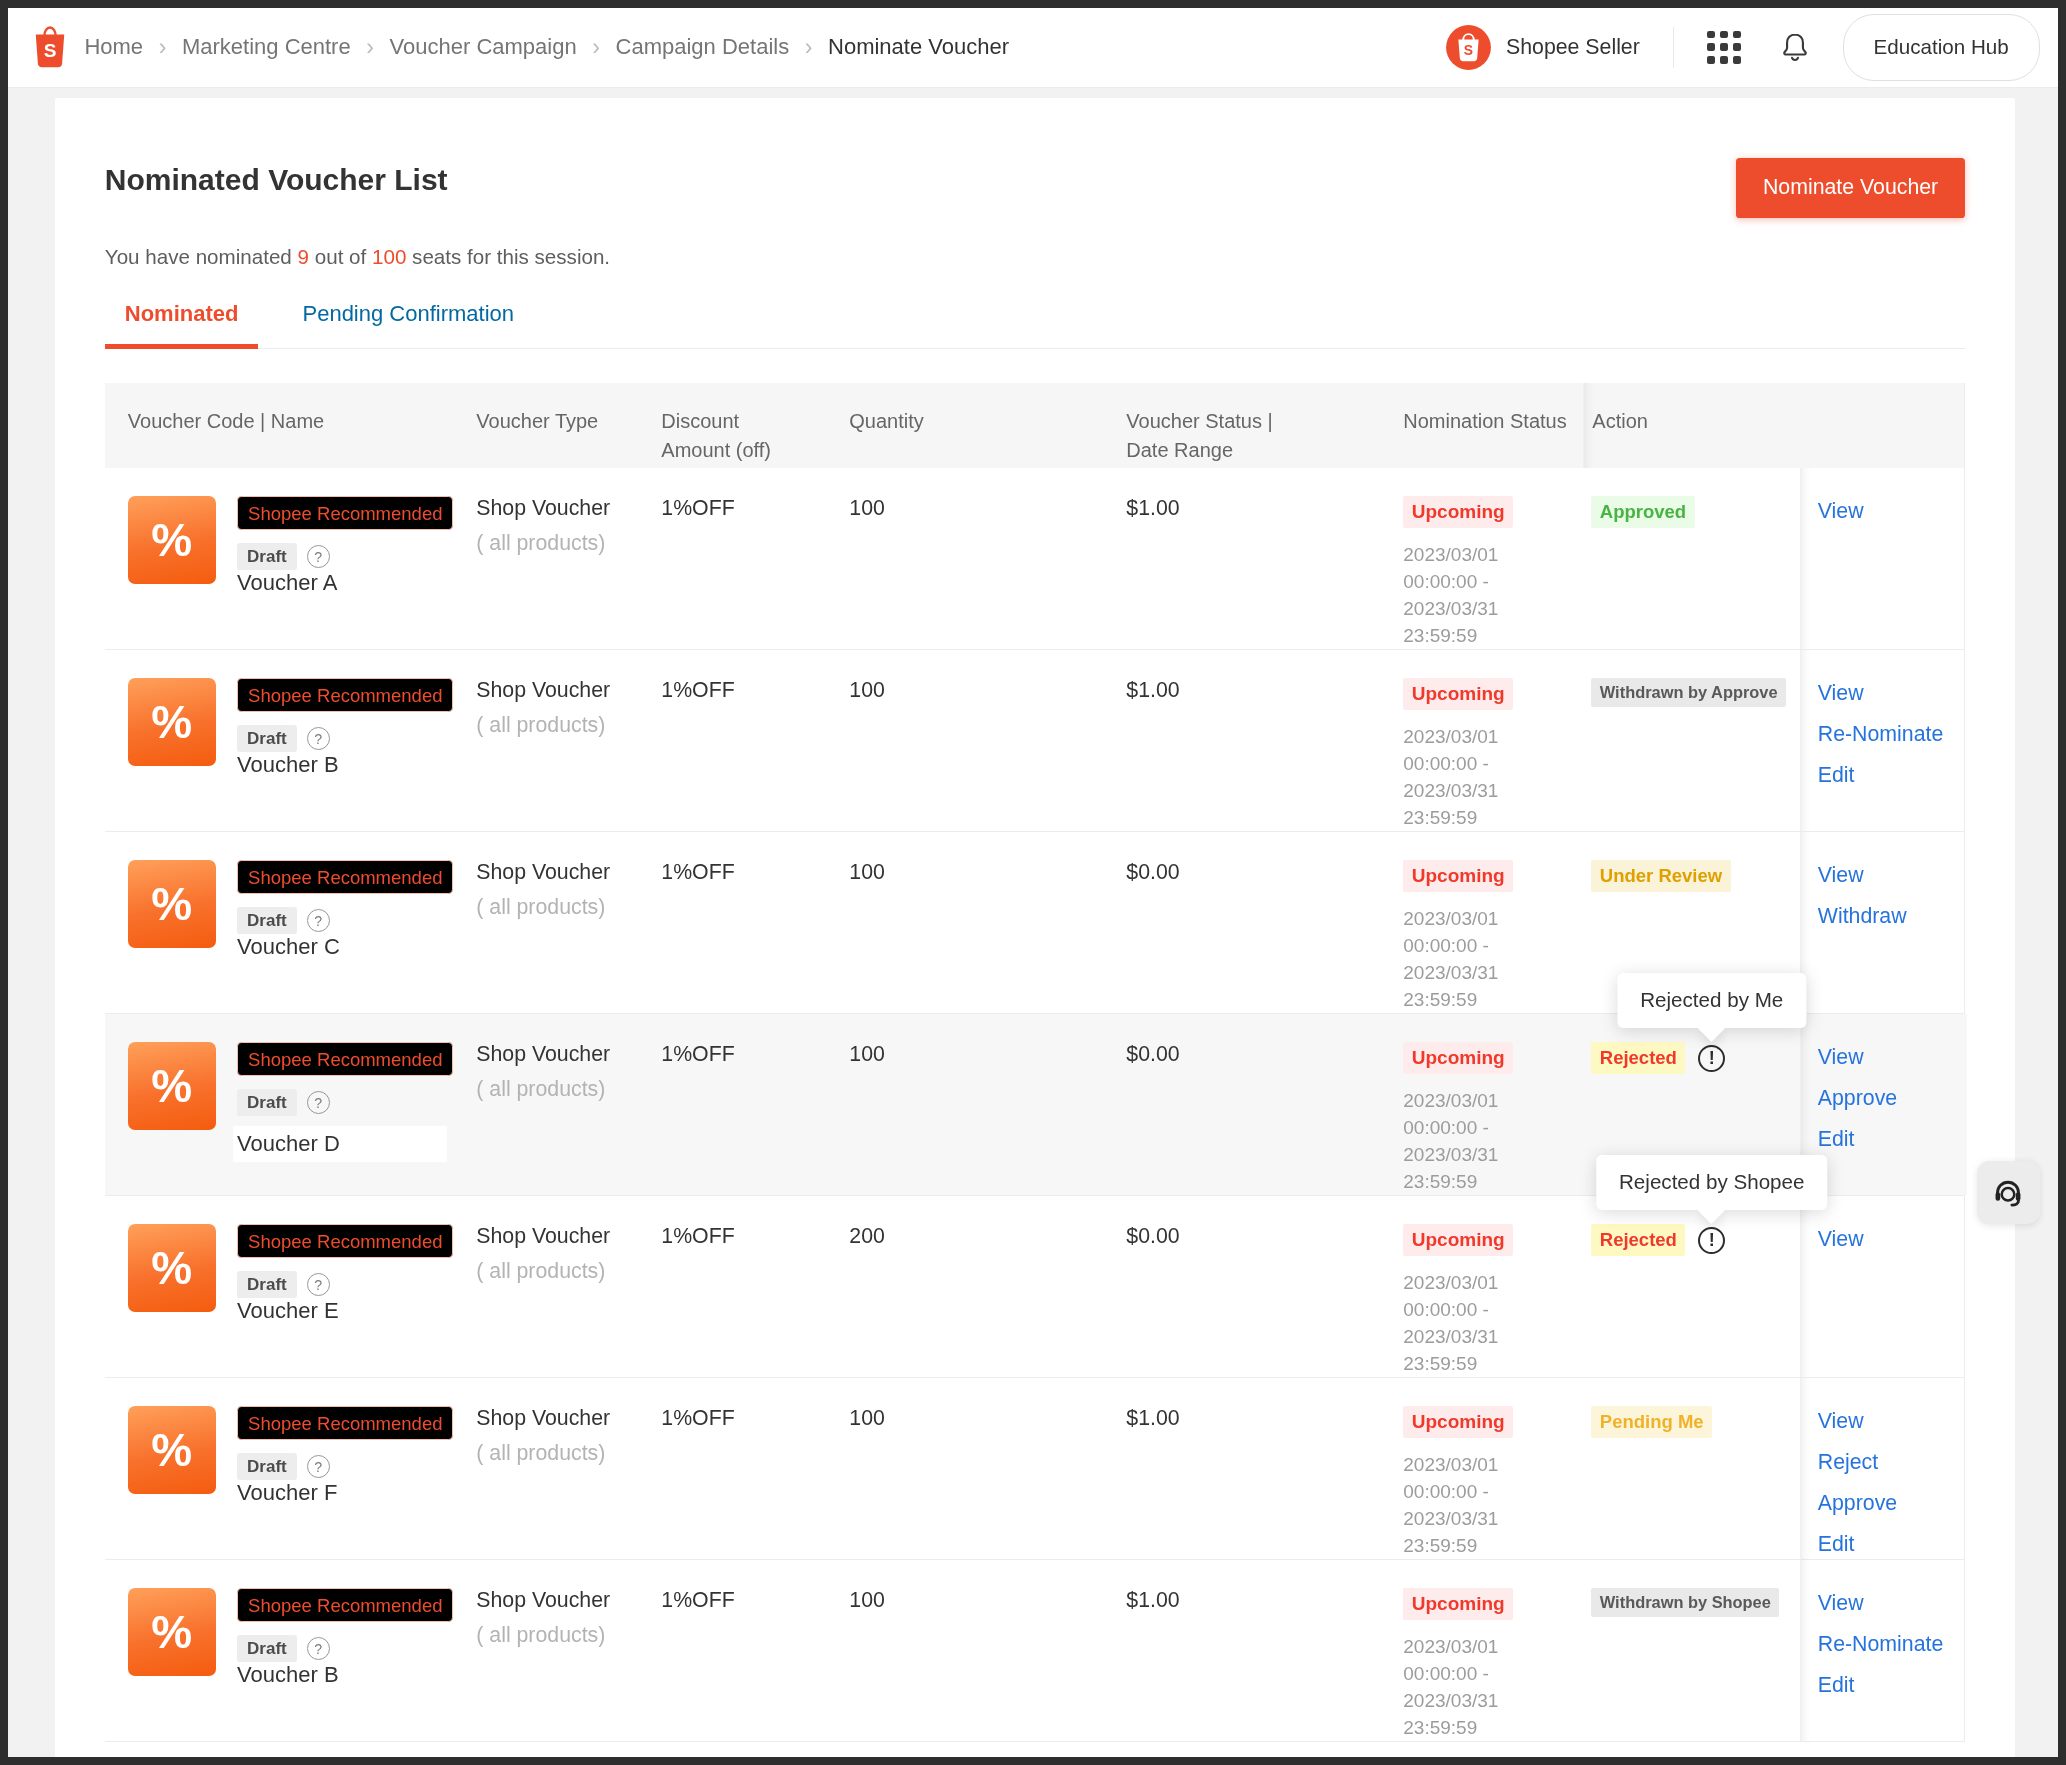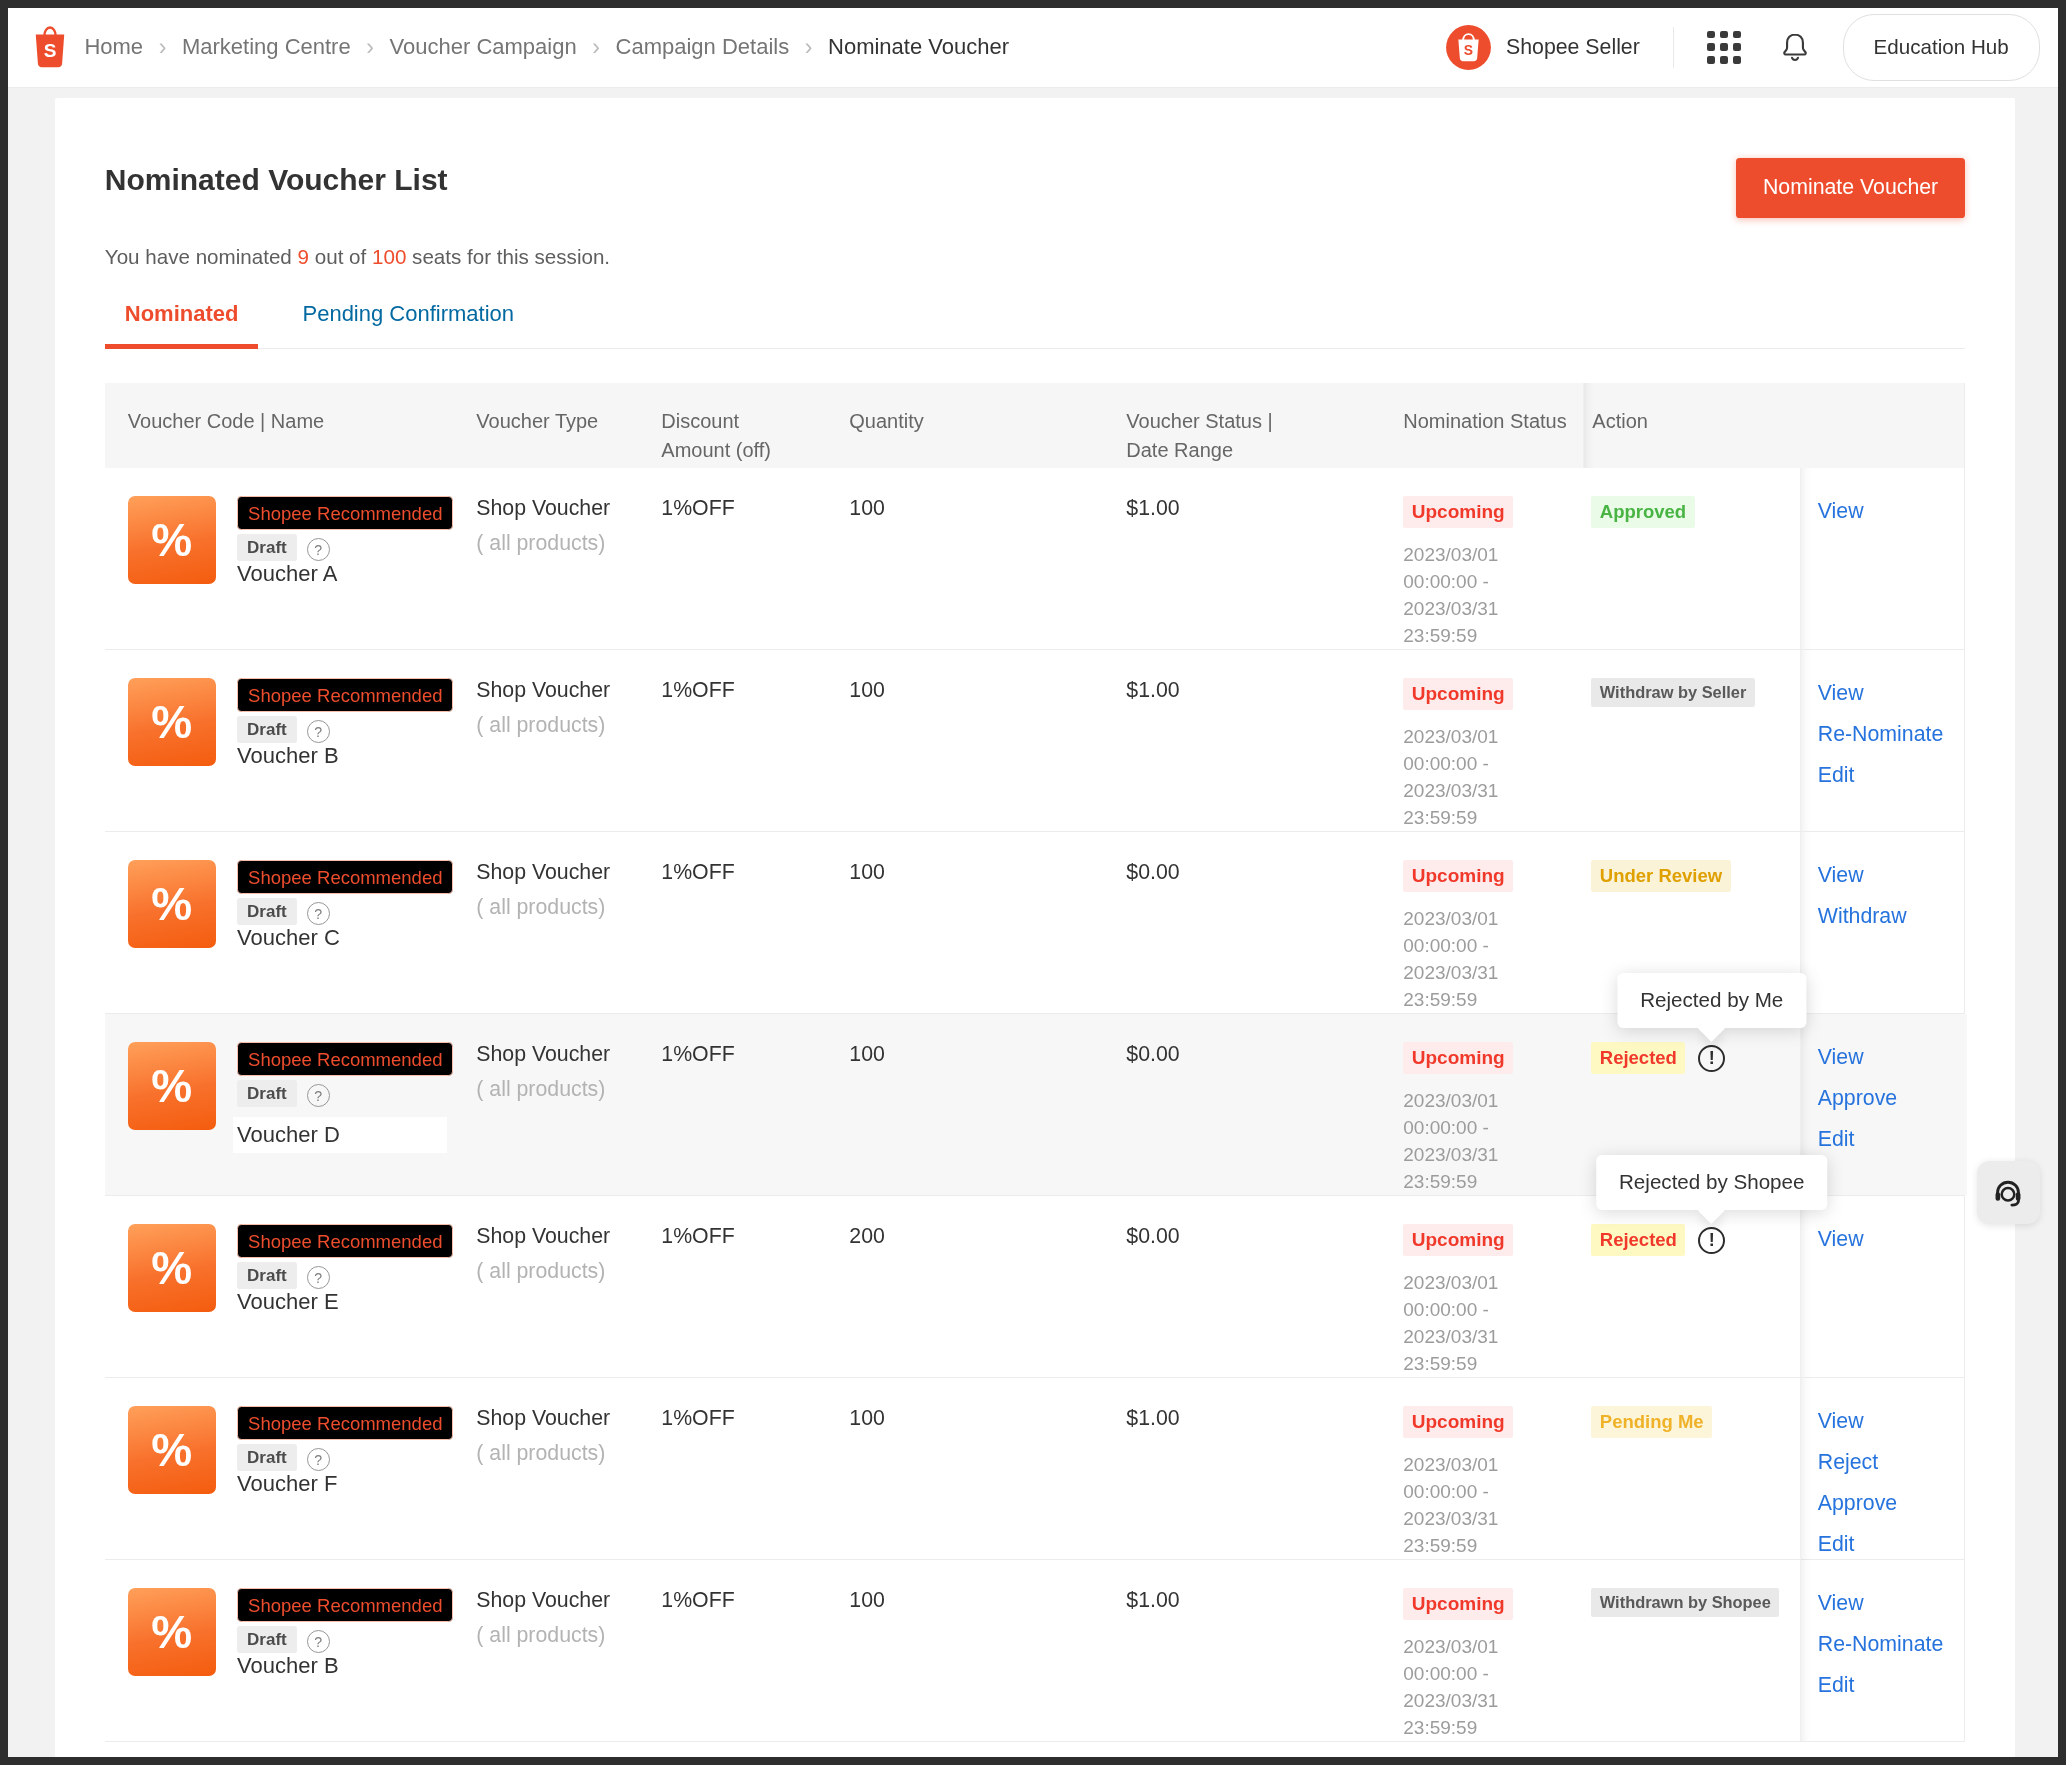--- a/index.html
+++ b/index.html
@@ -75,21 +75,21 @@
     width:88px; height:88px; border-radius:7.1px; flex:0 0 88px;
     background:linear-gradient(170deg,#ffa05a 0%,#f8712c 55%,#f45c0e 100%);
     display:flex; align-items:center; justify-content:center;
   }
   .vicon::before { content:"%"; color:#fff; font-size:46px; font-weight:bold; }
   .vmeta { margin-left:21.3px; min-width:0; }
   .rec-badge {
     display:inline-block; font-size:18.5px; color:#ee4d2d; background:#000000;
     border:1.4px solid #f7bdaa; border-radius:4.3px; padding:4.3px 10px; line-height:1.25; white-space:nowrap;
   }
-  .draft-row { margin-top:4px; display:flex; align-items:flex-end; gap:10px; }
+  .draft-row { margin-top:13px; display:flex; align-items:center; gap:10px; }
   .draft-badge { font-size:17px; font-weight:bold; color:#4c4c4c; background:#ededed; border-radius:2.8px; padding:3.6px 10px; }
   .qicon {
     width:23px; height:23px; border:1.4px solid #979797; border-radius:50%;
     color:#7d7d7d; font-size:14.2px; display:flex; align-items:center; justify-content:center; cursor:pointer;
   }
   .qicon::before { content:"?"; }
   .vname { margin-top:10px; font-size:22px; color:#333; white-space:nowrap; }
   .vname.hl { display:inline-block; background:#fff; padding:4.3px 107px 5.7px 4.3px; margin-left:-4.3px; }
 
   
@@ -273,21 +273,21 @@
       <span class="status-badge upcoming">Upcoming</span>
       <div class="dates">
                 <div>2023/03/01</div>
                 <div>00:00:00 -</div>
                 <div>2023/03/31</div>
                 <div>23:59:59</div>
               </div>
     </div>
     <div class="cell c7">
       <div class="nomline">
-        <span class="nom-badge gray">Withdraw by Seller</span>
+        <span class="nom-badge gray">Withdrawn by Approve</span>
       </div>
     </div>
     <div class="cell c8 actions">
               <a class="action-link">View</a>
               <a class="action-link">Re-Nominate</a>
               <a class="action-link">Edit</a>
             </div>
   </div>
           <div class="trow grid-cols">
     <div class="cell c1">

